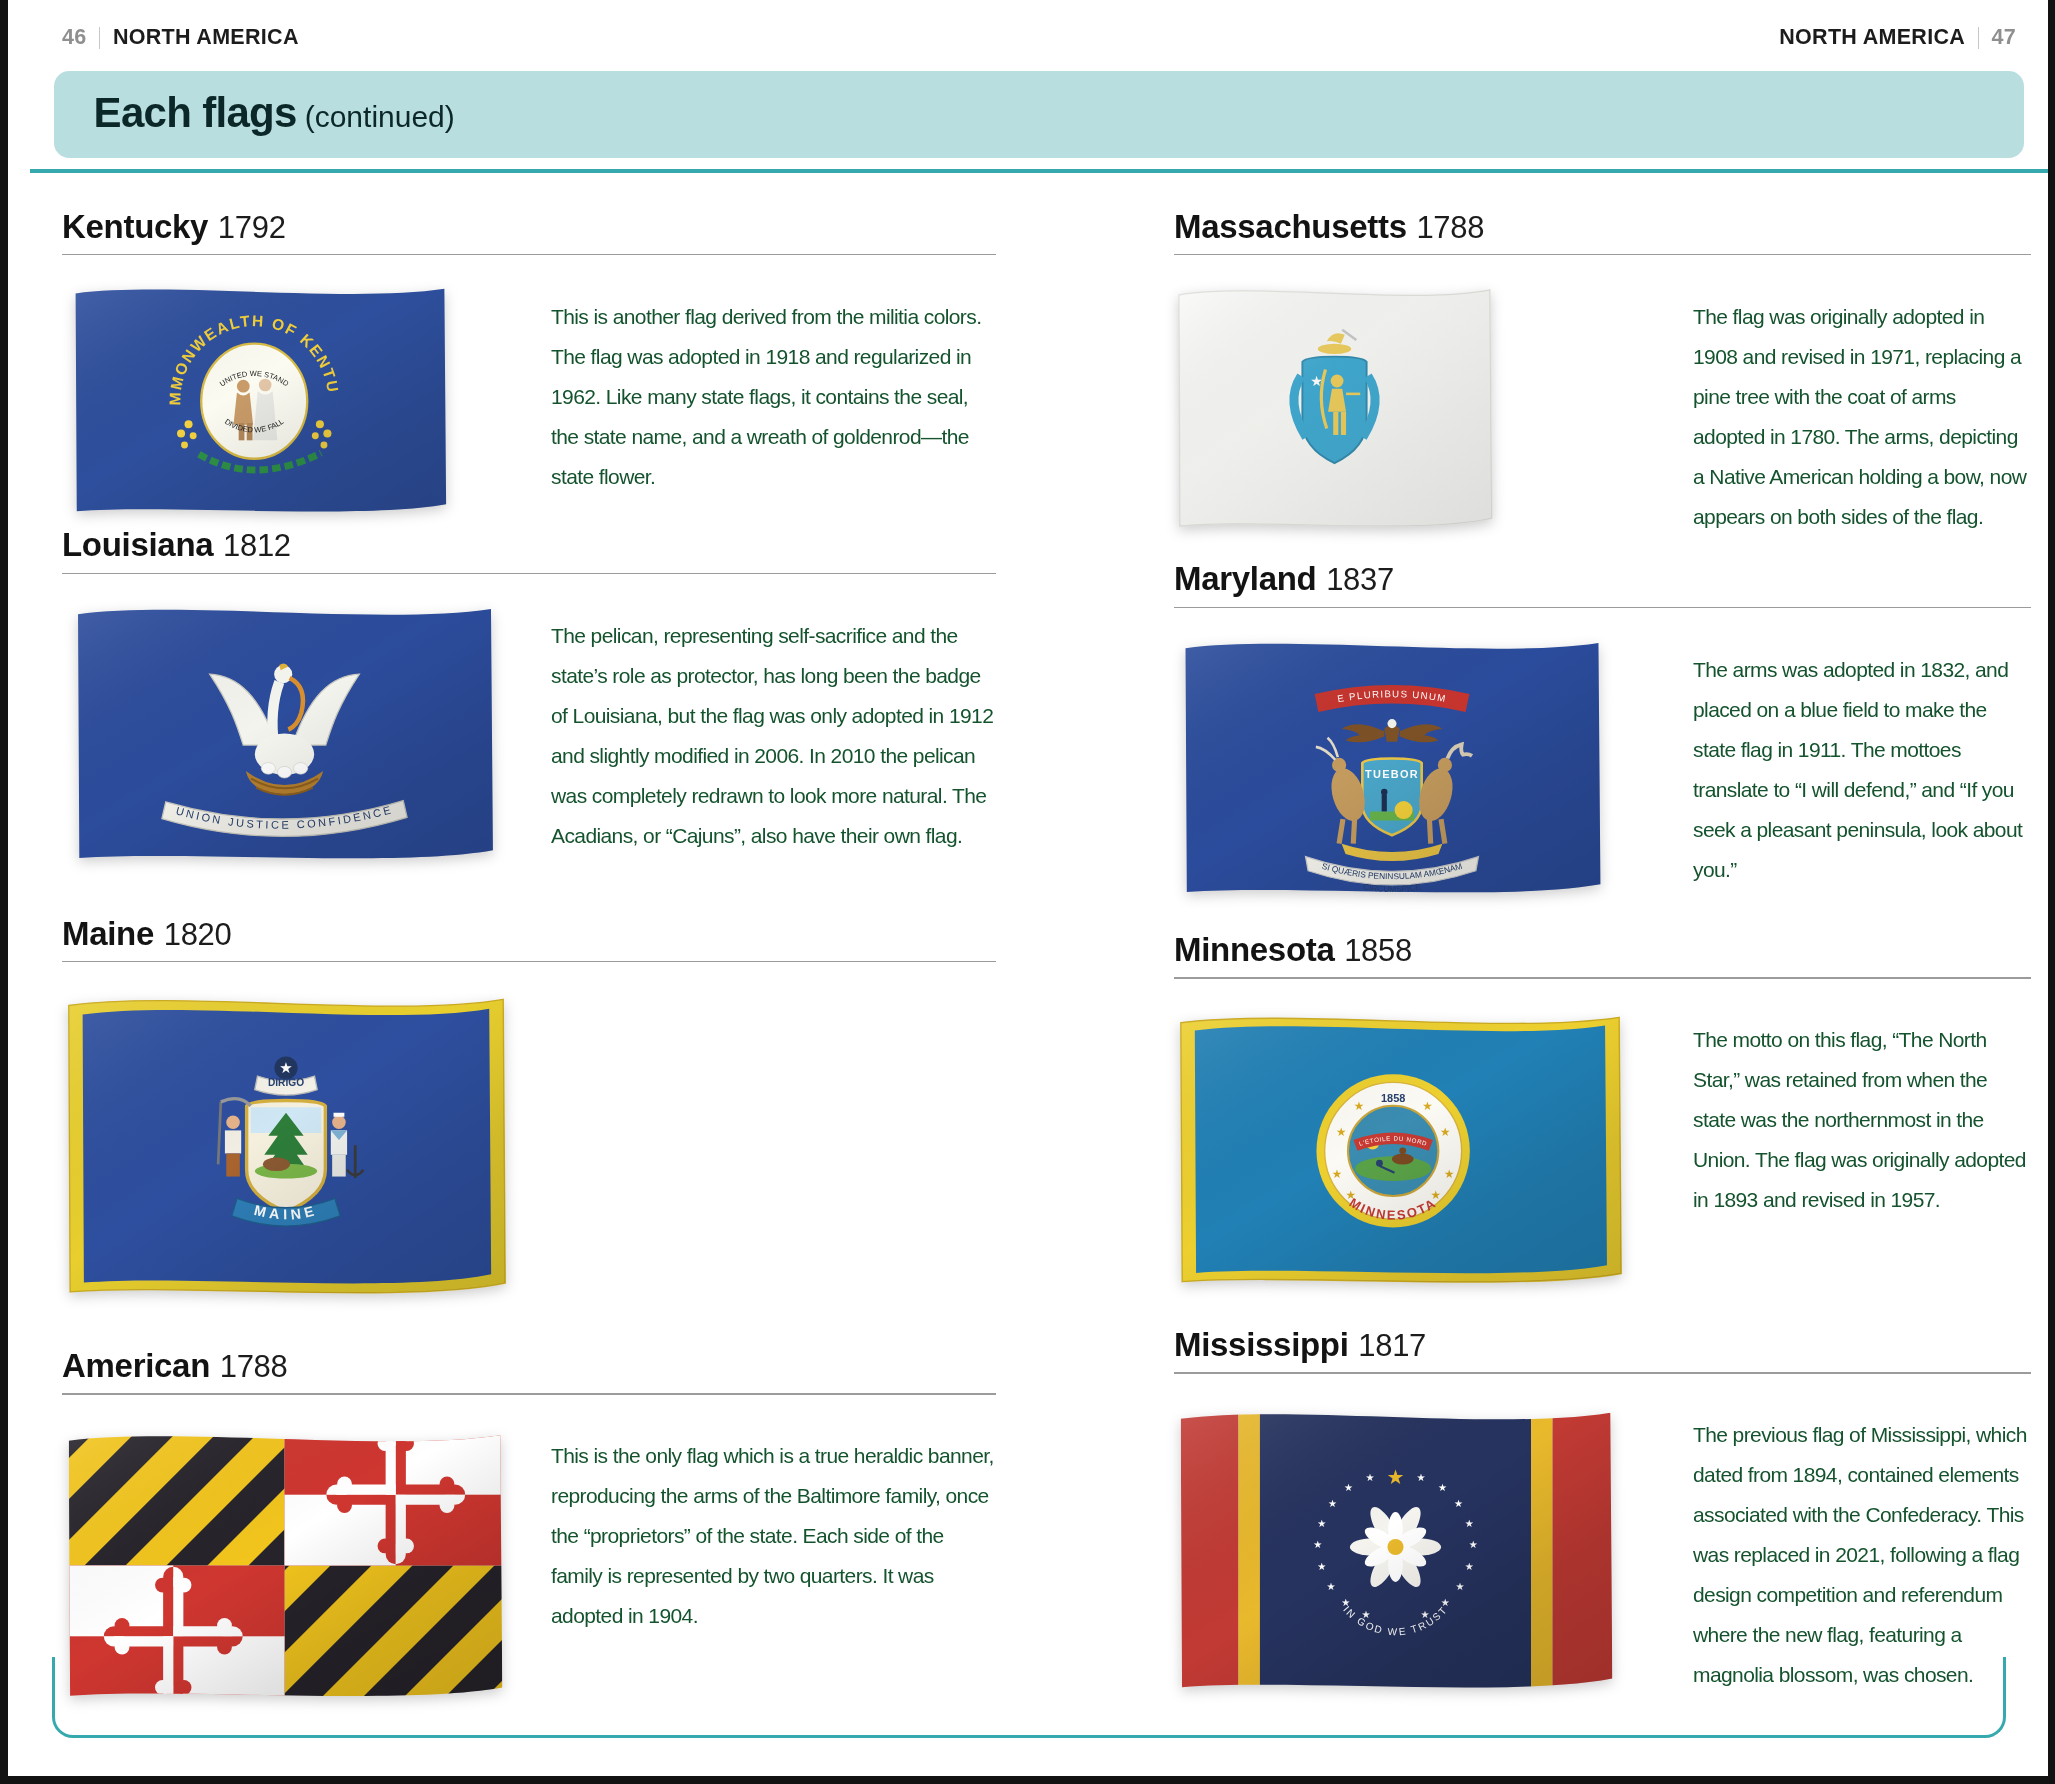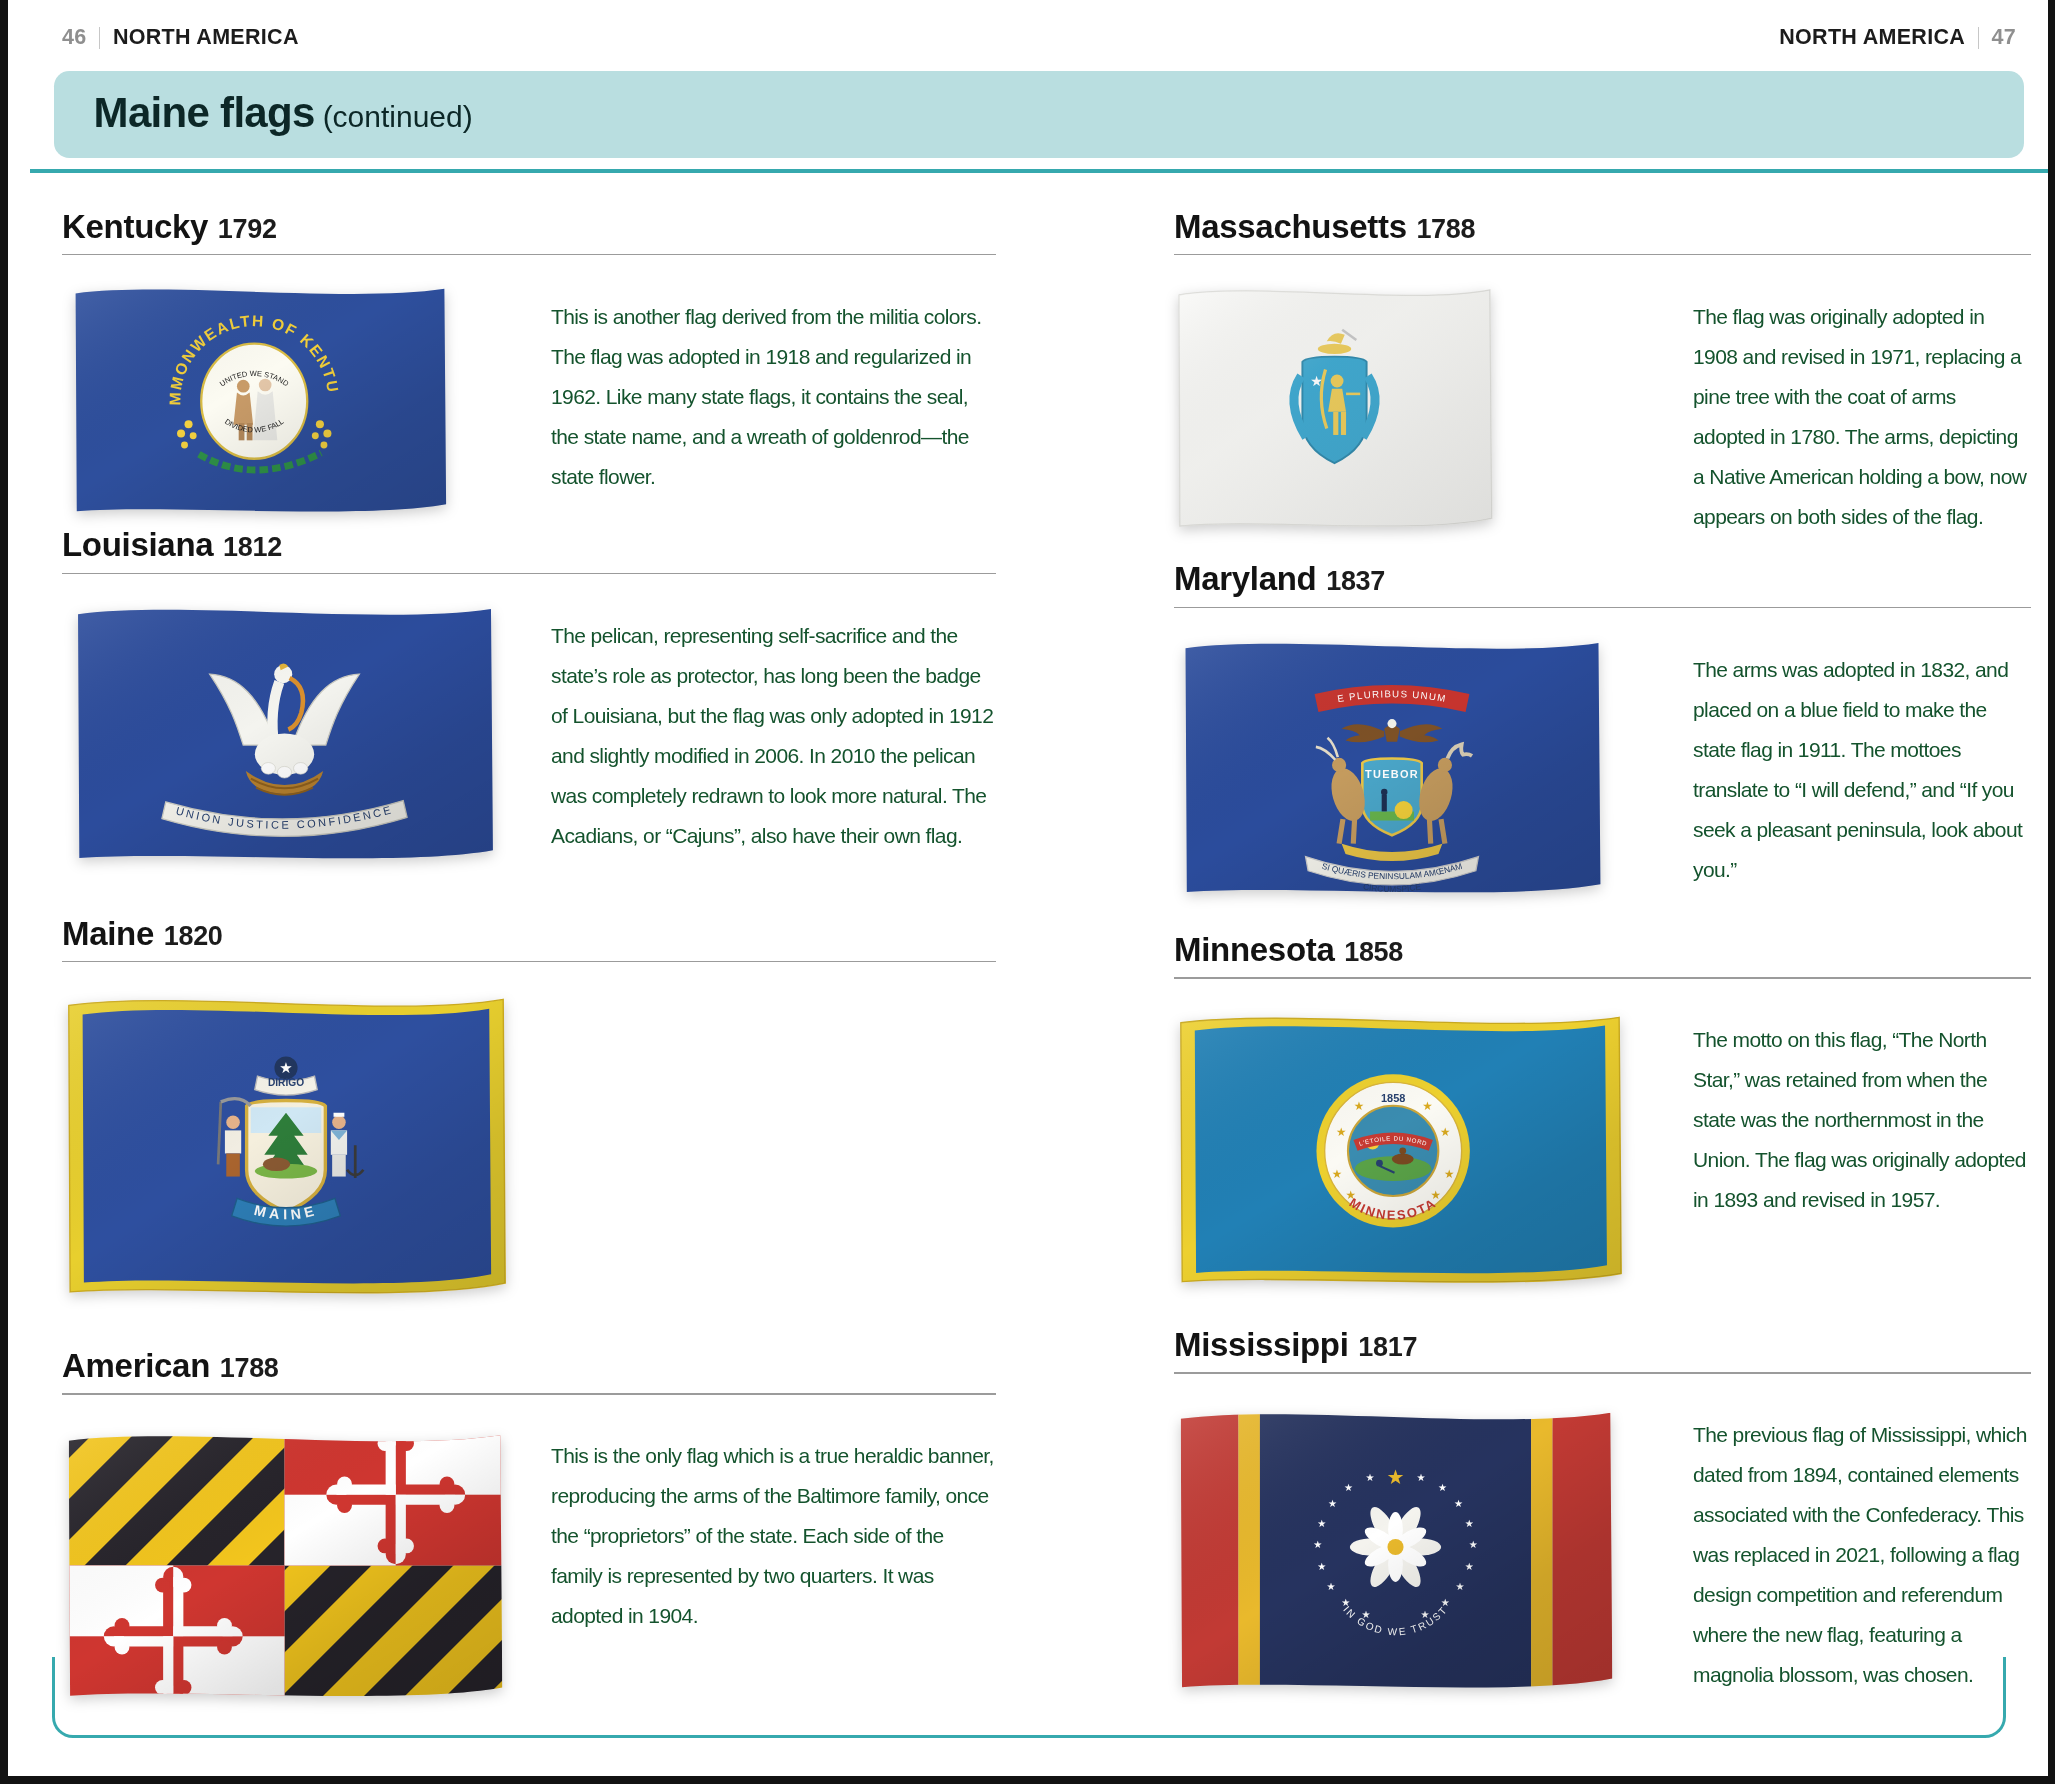--- a/index.html
+++ b/index.html
@@ -19,21 +19,21 @@
   .banner-suffix{font-size:30px;color:#0c2727;margin-left:8px;}
   .teal-rule{height:3.5px;background:#36a9ae;margin-top:11px;}
   
   .bottom-frame{position:absolute;left:44px;right:42px;bottom:38px;height:78px;
     border:3.5px solid #36a9ae;border-top:none;border-radius:0 0 21px 21px;}
   
   .content{position:relative;display:flex;padding:35px 32px 0 32px;}
   .col-left{width:973px;margin-right:178px;}
   .col-right{width:860px;}
   .state-head{font-size:33px;font-weight:bold;color:#131313;letter-spacing:-0.3px;}
-  .state-year{font-weight:700;font-size:27px;margin-left:9.7px;color:#1c1c1c;}
+  .state-year{font-weight:400;font-size:31px;margin-left:9.7px;color:#1c1c1c;}
   .head-rule{height:1.4px;background:#9b9b9b;margin-top:8.3px;}
   .state-body{display:flex;align-items:flex-start;margin-top:23.6px;}
   .flag-box{flex:none;width:453px;}
   .col-right .flag-box{width:459px;}
   .state-text{font-size:21px;line-height:40px;letter-spacing:-0.6px;color:#14532d;margin-top:18px;}
   .col-left .state-text{width:445px;margin-left:36px;}
   .col-right .state-text{width:338px;margin-left:60px;}
   .sec-ky{margin-bottom:5.6px;}
   .sec-la{margin-bottom:46px;}
   .sec-me{margin-bottom:41px;}
@@ -55,21 +55,21 @@
       <span>NORTH AMERICA</span>
     </div>
     <div class="running-head">
       <span>NORTH AMERICA</span>
       <span class="head-divider"></span>
       <span class="pagenum">47</span>
     </div>
   </div>
 
   <div class="banner">
-    <span class="banner-title">Maine flags</span><span class="banner-suffix">(continued)</span>
+    <span class="banner-title">Each flags</span><span class="banner-suffix">(continued)</span>
   </div>
   <div class="teal-rule"></div>
 
   <div class="bottom-frame"></div>
 
   <div class="content">
 
     <div class="col-left">
 
       <div class="state sec-ky">

